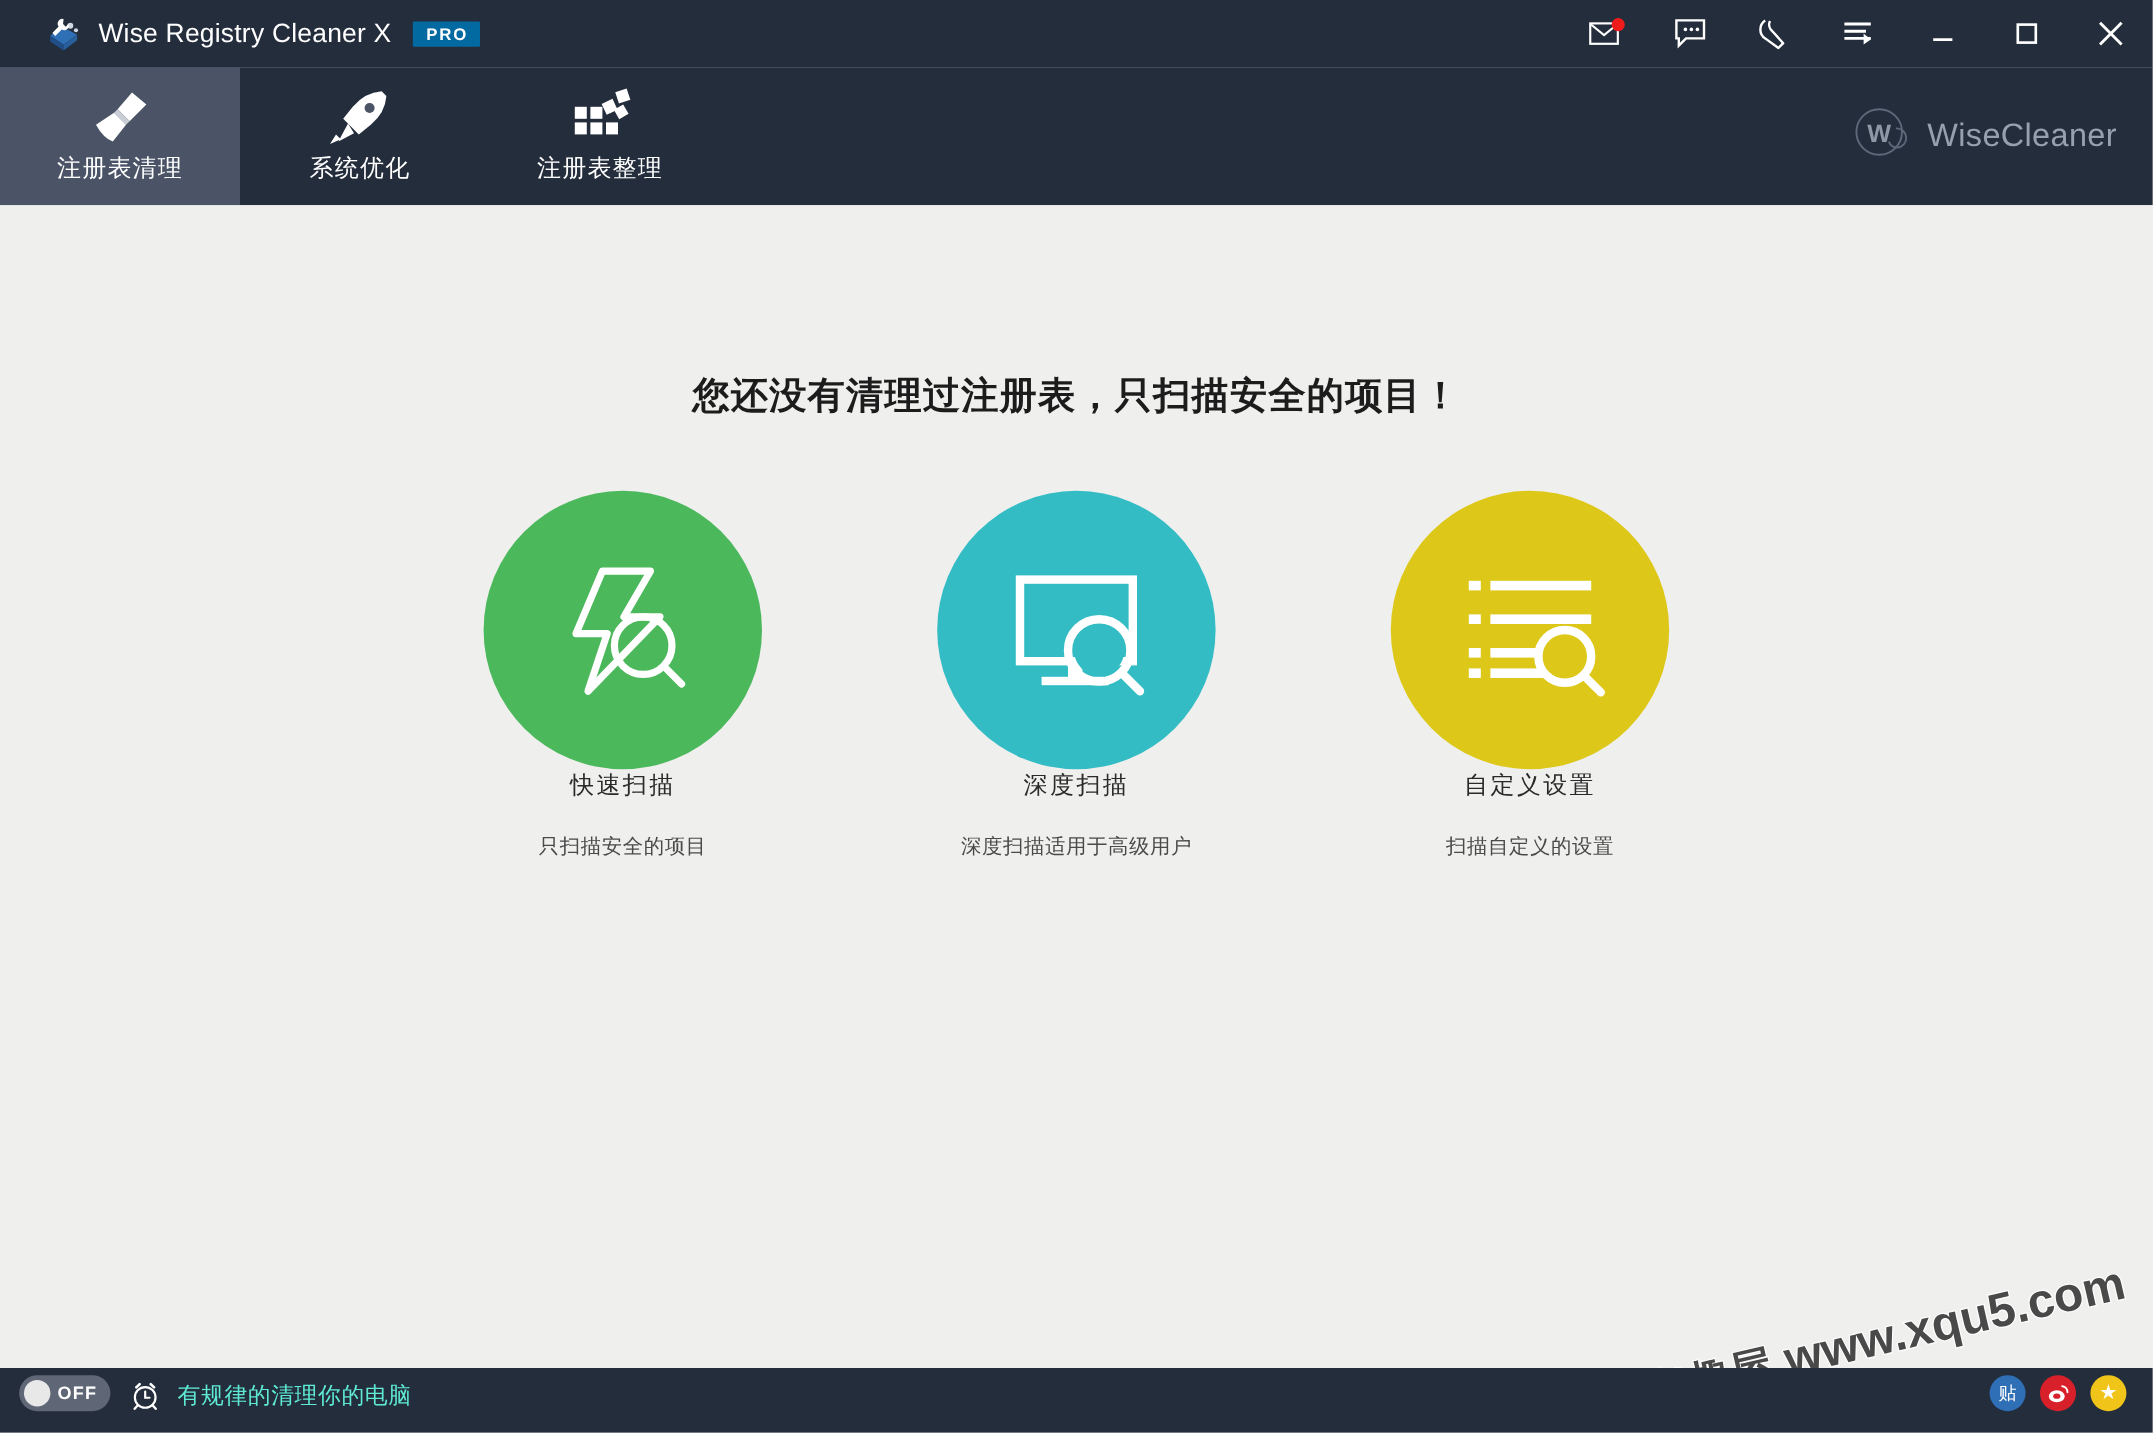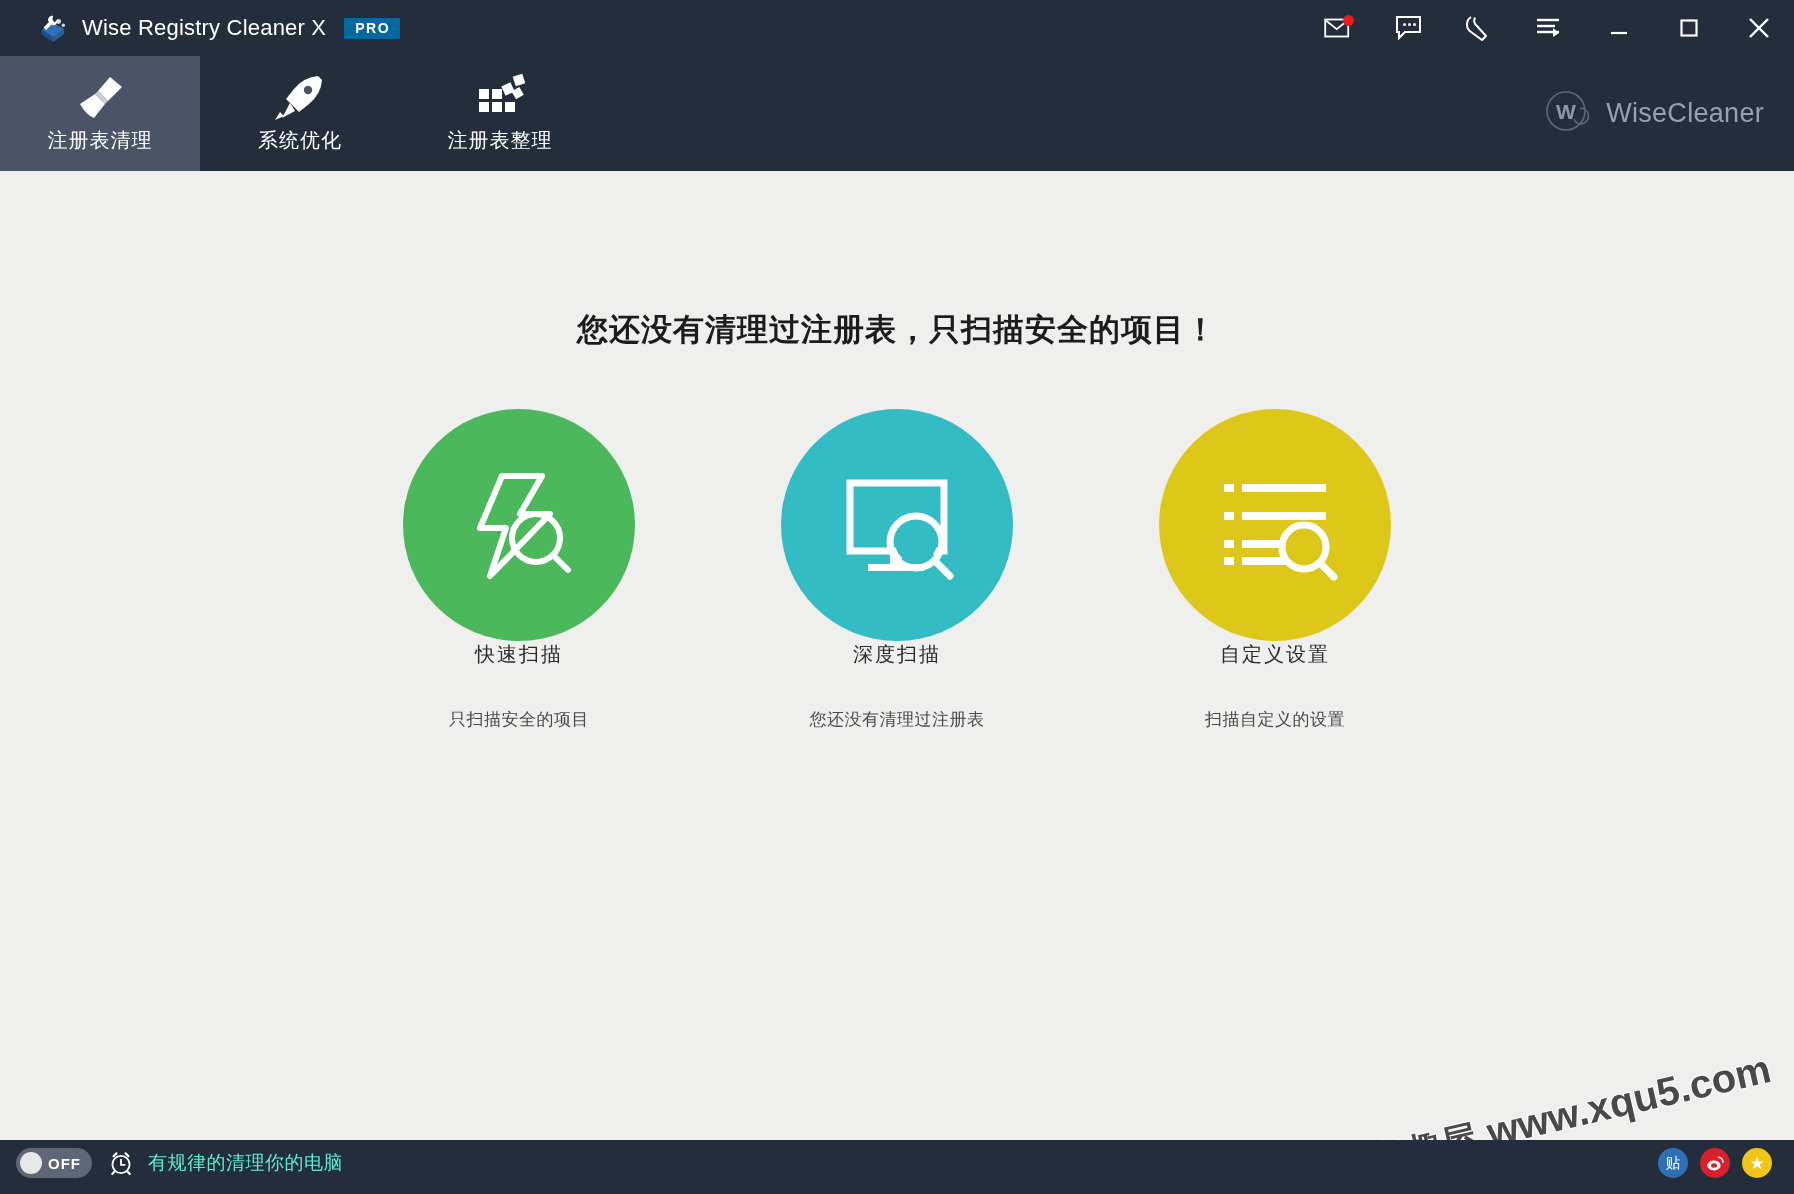--- a/index.html
+++ b/index.html
@@ -171,21 +171,21 @@
     align-items: center;
     justify-content: center;
   }
   .card-title {
     font-family: "DejaVu Serif", "Liberation Serif", serif;
     font-size: 20px;
     color: #2a2a2a;
     letter-spacing: 2px;
   }
   .card-desc {
-    margin-top: 40px;
+    margin-top: 26px;
     font-family: "DejaVu Serif", "Liberation Serif", serif;
     font-size: 17px;
     color: #4a4a4a;
     letter-spacing: 0.5px;
   }
 
   
   .watermark {
     position: absolute;
     right: 18px;
@@ -201,23 +201,23 @@
     pointer-events: none;
     opacity: 0.92;
   }
   .watermark .wm-cn { font-family: "DejaVu Sans", sans-serif; font-size: 36px; }
 
   
   .statusbar {
     height: 54px;
     background: #242d3c;
     display: flex;
-    align-items: center;
+    align-items: flex-end;
     flex: 0 0 54px;
-    padding: 0 22px 8px 16px;
+    padding: 0 22px 18px 16px;
     position: relative;
     z-index: 5;
   }
   .toggle {
     width: 76px;
     height: 30px;
     border-radius: 15px;
     background: #5f6776;
     display: flex;
     align-items: center;
@@ -422,21 +422,21 @@
               <rect x="58" y="93" width="12" height="15" fill="#ffffff"></rect>
               <rect x="36" y="106" width="56" height="7" fill="#ffffff"></rect>
               <circle cx="84" cy="84" r="26" fill="none" stroke="#ffffff" stroke-width="7"></circle>
               <circle cx="84" cy="84" r="21" fill="#33bcc4"></circle>
               <circle cx="84" cy="84" r="21" fill="none" stroke="#ffffff" stroke-width="0"></circle>
               <line x1="103" y1="103" x2="118" y2="118" stroke="#ffffff" stroke-width="7" stroke-linecap="round"></line>
             </svg>
           </span>
         </div>
         <div class="card-title">深度扫描</div>
-        <div class="card-desc">您还没有清理过注册表</div>
+        <div class="card-desc">深度扫描适用于高级用户</div>
       </div>
 
       <div class="card">
         <div class="circle" style="background:#ddc81a;">
           <span>
             <svg width="130" height="130" viewBox="0 0 130 130">
               <rect x="14" y="26" width="10" height="8" fill="#ffffff"></rect>
               <rect x="32" y="26" width="84" height="8" fill="#ffffff"></rect>
               <rect x="14" y="54" width="10" height="8" fill="#ffffff"></rect>
               <rect x="32" y="54" width="84" height="8" fill="#ffffff"></rect>

